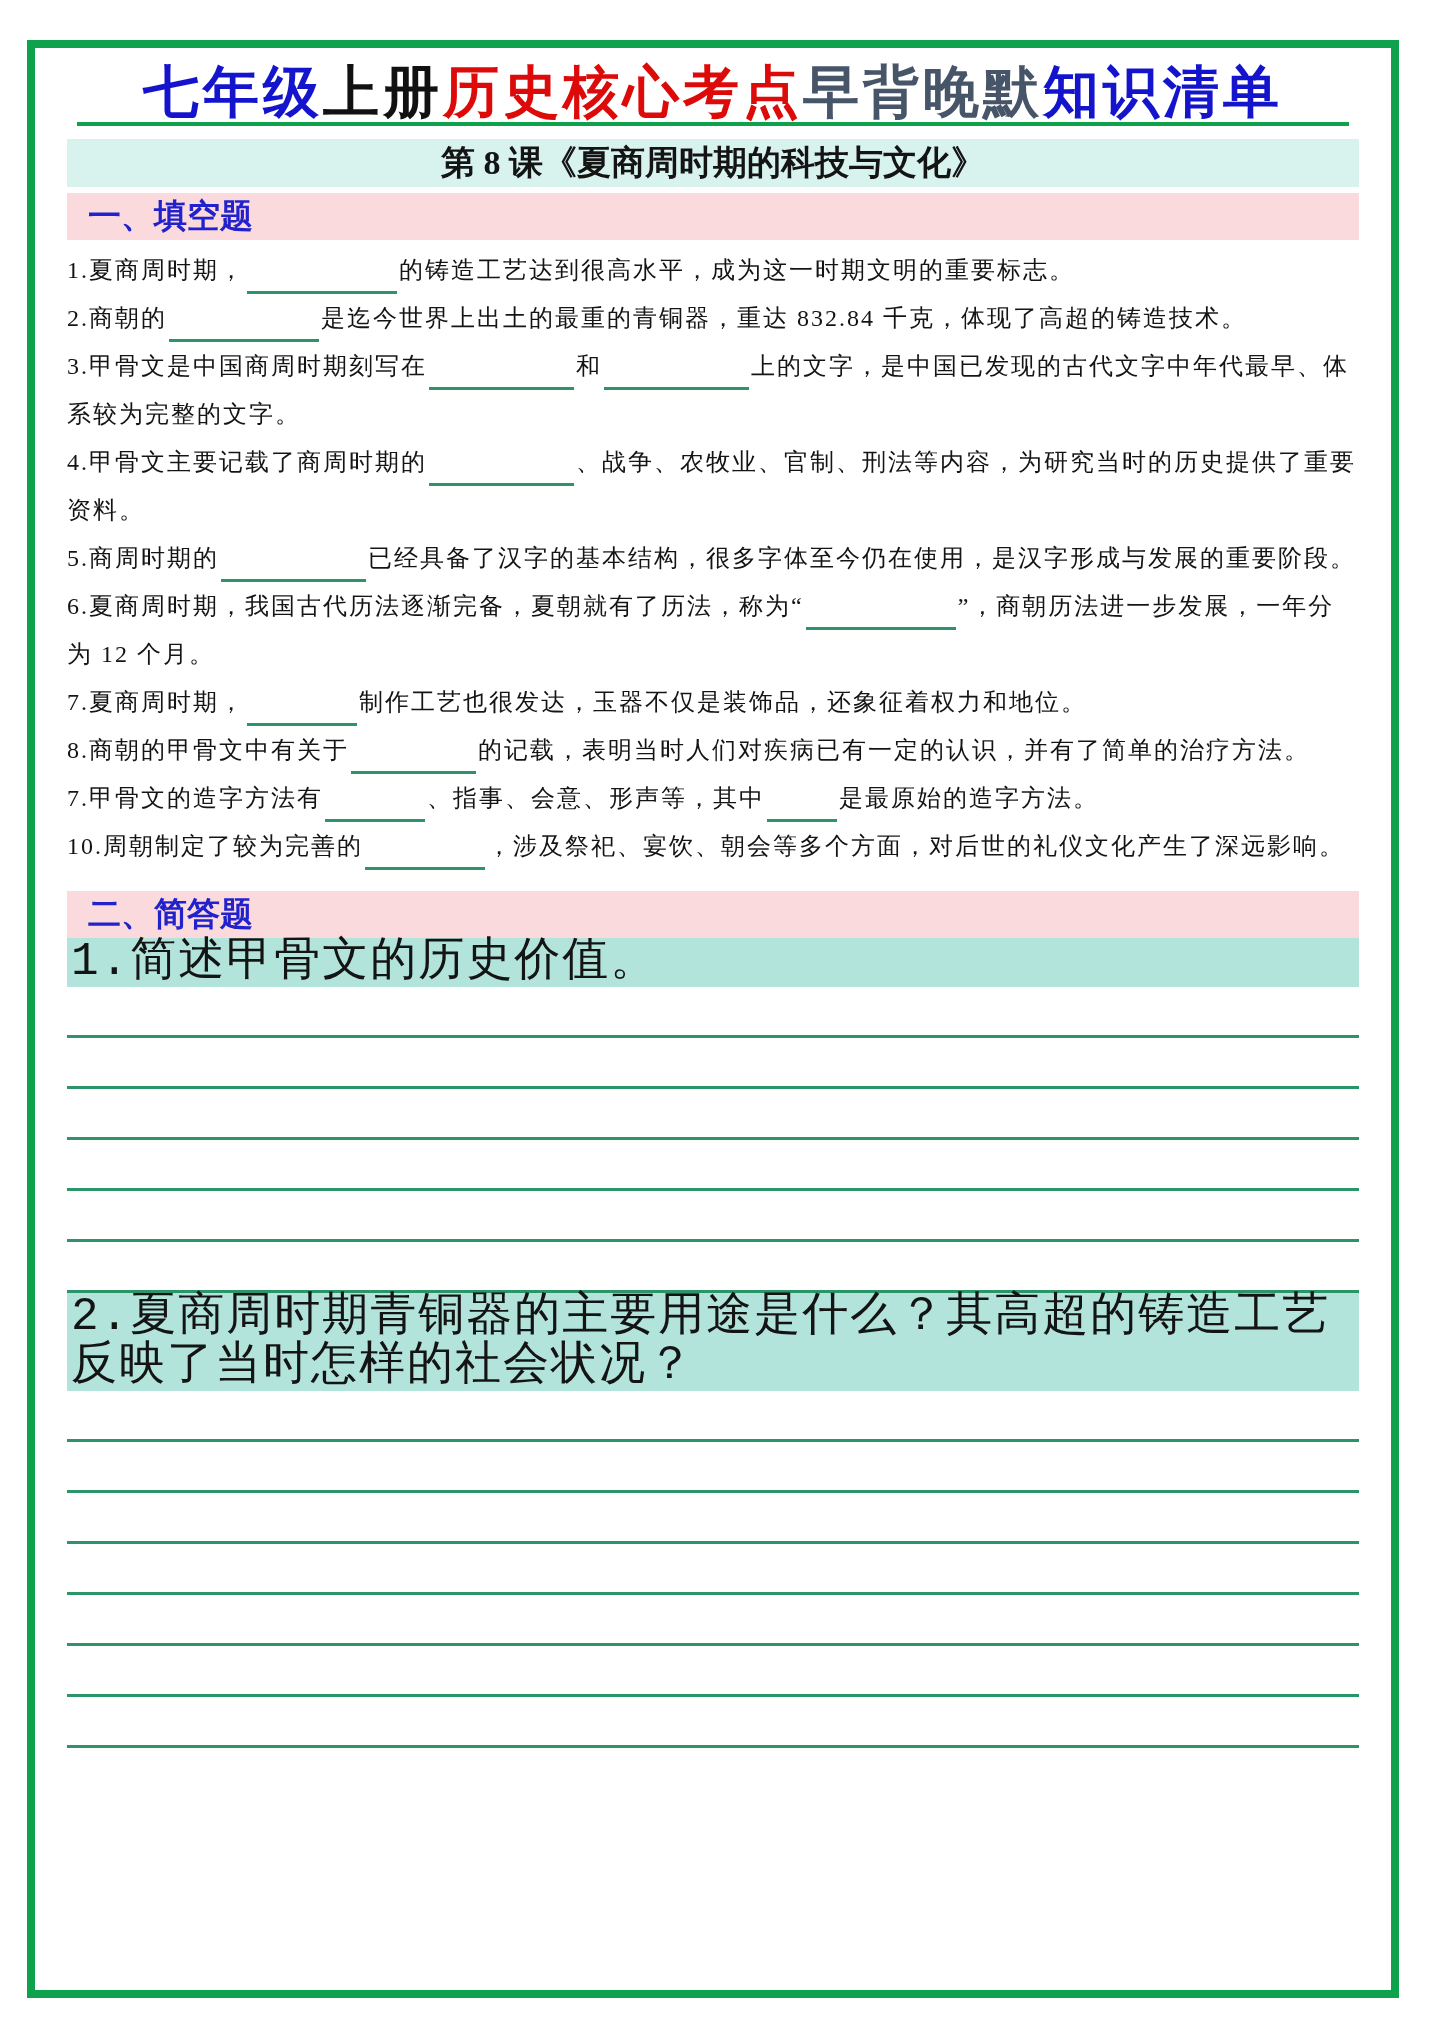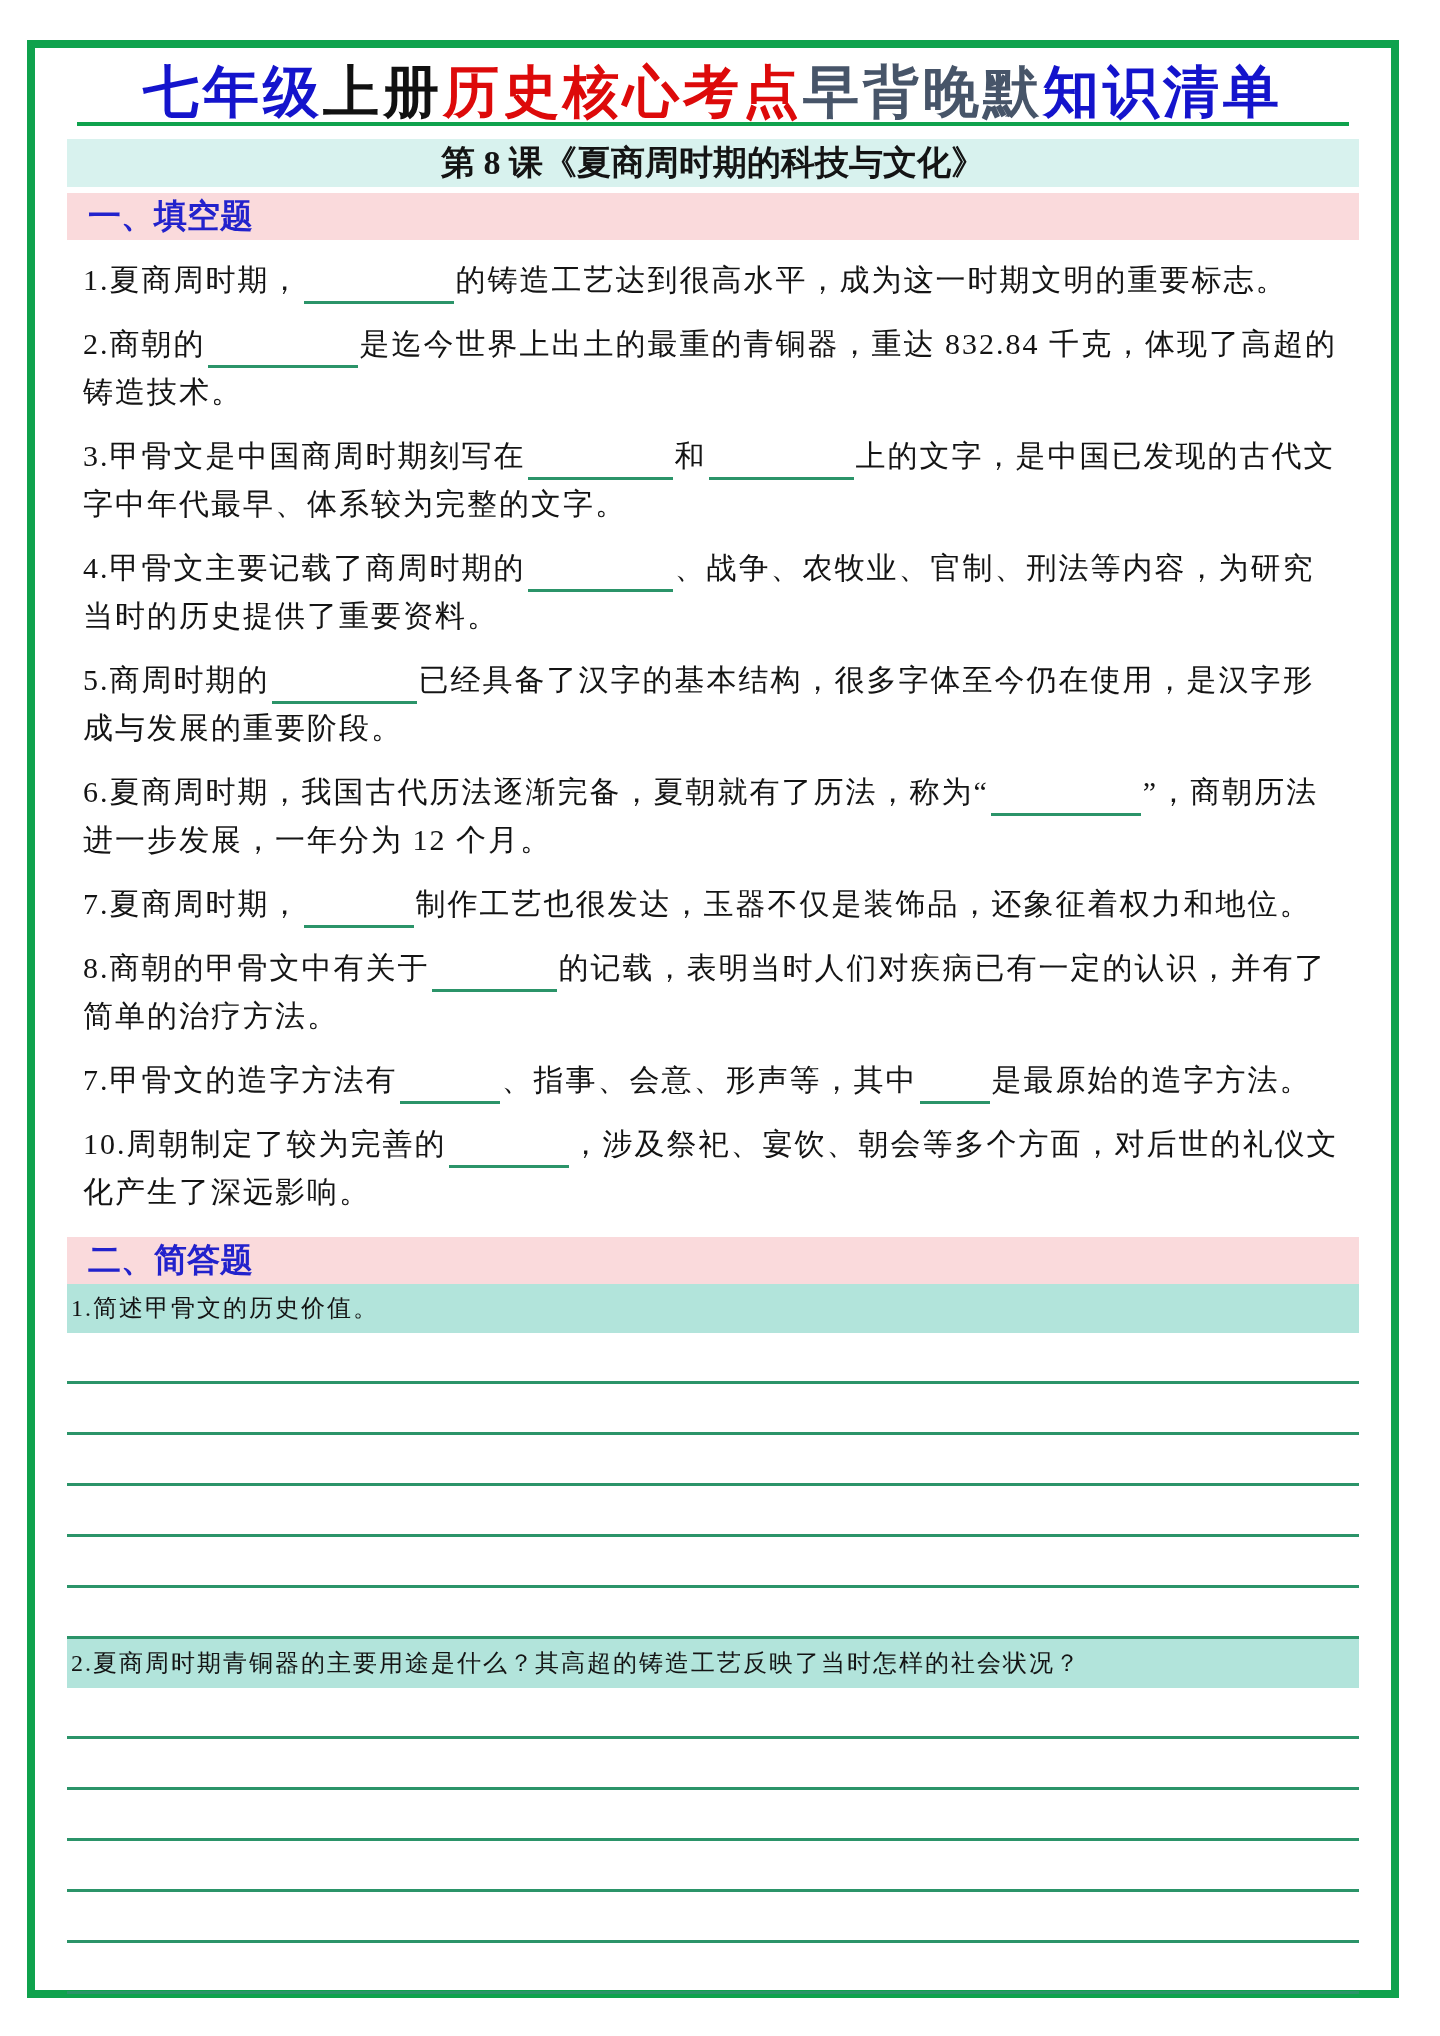--- a/index.html
+++ b/index.html
@@ -55,39 +55,40 @@
     color:var(--section-blue);
     font-size:33px;
     font-weight:bold;
     line-height:47px;
     padding-left:21px;
     box-sizing:border-box;
   }
   .section-band.second{margin-top:21px;}
   .questions{margin-top:6px;}
   .question{
-    margin:16px;
-    font-size:30px;
+    margin:0;
+    font-size:24px;
     letter-spacing:2px;
     line-height:48px;
     color:var(--ink);
   }
   .blank{
     display:inline-block;
     height:40px;
     border-bottom:3px solid var(--rule-green);
     vertical-align:bottom;
     margin:0 2px;
   }
   .sa-question{
     background:var(--qband-bg);
-    font-size:24px;
+    font-size:46px;
     letter-spacing:2px;
     line-height:49px;
     padding:0 4px;
+    font-family:Liberation Mono, monospace;
   }
   .answer-line{
     height:48px;
     border-bottom:3px solid var(--rule-green);
   }
 </style>
 </head>
 <body>
 
 <div class="frame">

